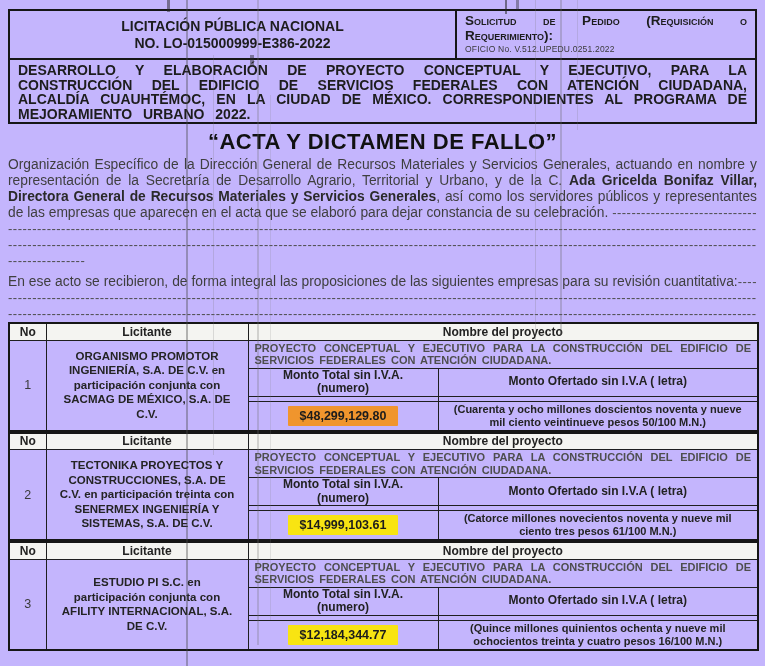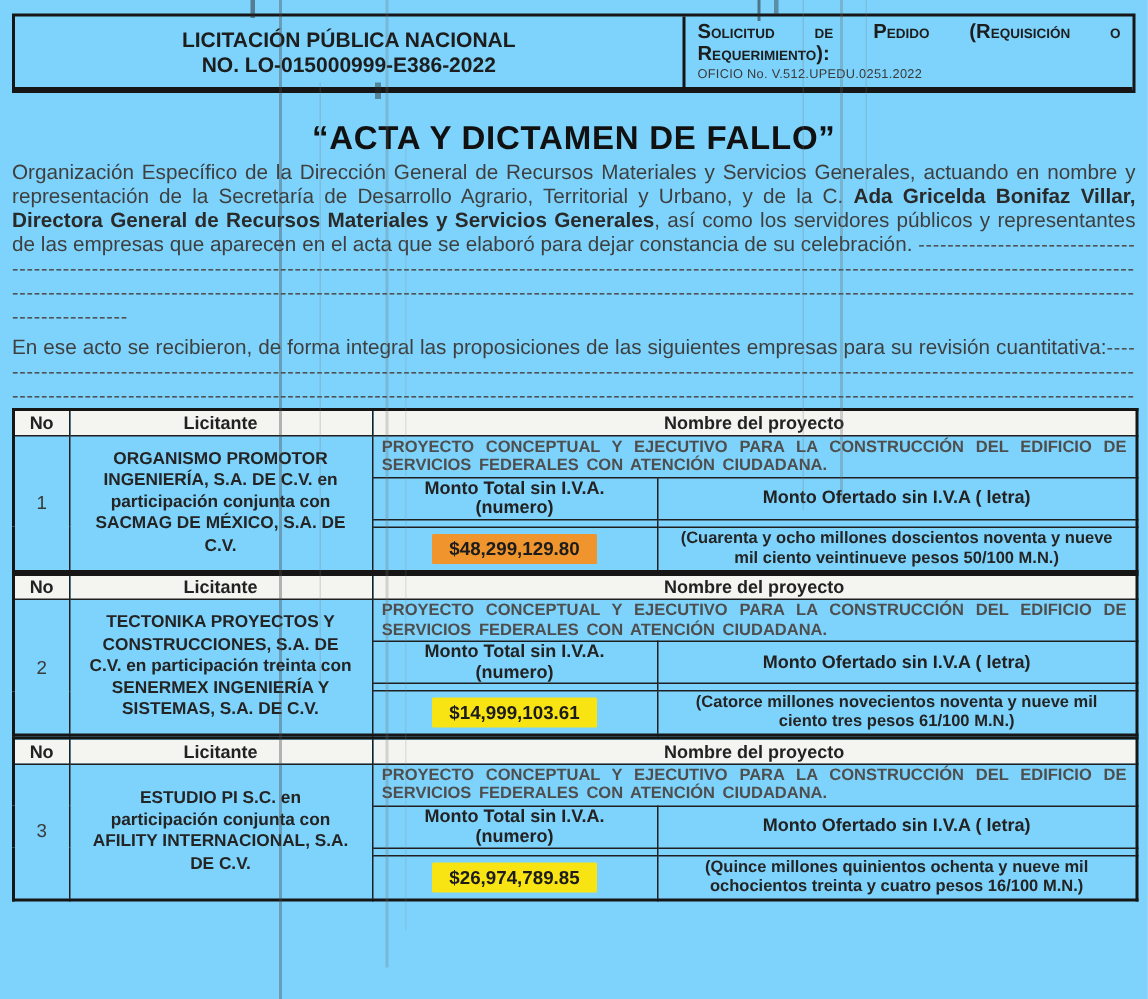--- a/index.html
+++ b/index.html
@@ -1,18 +1,18 @@
 <!DOCTYPE html>
 <html><head>
 <meta charset="utf-8">
 <style>
   * { margin:0; padding:0; box-sizing:border-box; }
   body { background:#e8e8e8; font-family:"Liberation Sans", sans-serif; }
   .page {
-    position:relative; width:765px; height:666px; background:#7dd3fc;
+    position:relative; width:765px; height:666px; background:#c4b5fd;
     overflow:hidden; color:#2b2b2b;
   }
   .pre { white-space:pre-line; }
 
   
   .hdr { margin:9px 8px 0 8px; width:749px; border:2px solid #161616; }
   .hdr-row1 { display:flex; height:49px; border-bottom:2px solid #161616; }
   .hdr-left {
     width:447px; border-right:2px solid #161616; display:flex;
     align-items:center; justify-content:center; text-align:center;
@@ -25,21 +25,21 @@
   }
   .oficio { font-size:8.5px; color:#3a3a3a; margin-top:1px; letter-spacing:0.2px; }
   .hdr-row2 {
     height:62px; padding:3px 8px; font-weight:bold; font-size:14px;
     line-height:14.5px; text-align:justify; color:#1d1d1d; word-spacing:7px;
     overflow:hidden;
   }
 
   
   .doc-title {
-    margin-top:17px; text-align:center; font-weight:bold; font-size:22px;
+    margin-top:5px; text-align:center; font-weight:bold; font-size:22px;
     line-height:26px; color:#111; letter-spacing:0.5px;
   }
 
   
   .para {
     margin:2px 8px 0 8px; font-size:13.8px; line-height:16px;
     color:#3f3f3f; text-align:justify; overflow:hidden;
   }
   .para-1 { height:112px; }
   .para-2 { margin-top:5px; height:48px; }
@@ -104,20 +104,21 @@
 
   <div class="hdr">
     <div class="hdr-row1">
       <div class="hdr-left pre">LICITACIÓN PÚBLICA NACIONAL
 NO. LO-015000999-E386-2022</div>
       <div class="hdr-right">
         <div class="solicitud">Solicitud de Pedido (Requisición o Requerimiento):</div>
         <div class="oficio">OFICIO No. V.512.UPEDU.0251.2022</div>
       </div>
     </div>
+    <div class="hdr-row2">DESARROLLO Y ELABORACIÓN DE PROYECTO CONCEPTUAL Y EJECUTIVO, PARA LA CONSTRUCCIÓN DEL EDIFICIO DE SERVICIOS FEDERALES CON ATENCIÓN CIUDADANA, ALCALDÍA CUAUHTÉMOC, EN LA CIUDAD DE MÉXICO. CORRESPONDIENTES AL PROGRAMA DE MEJORAMIENTO URBANO 2022.</div>
   </div>
 
   <div class="doc-title">“ACTA Y DICTAMEN DE FALLO”</div>
 
   <div class="para para-1"><span>Organización Específico de la Dirección General de Recursos Materiales y Servicios Generales, actuando en nombre y representación de la Secretaría de Desarrollo Agrario, Territorial y Urbano, y de la C. </span><b>Ada Gricelda Bonifaz Villar, Directora General de Recursos Materiales y Servicios Generales</b><span>, así como los servidores públicos y representantes de las empresas que aparecen en el acta que se elaboró para dejar constancia de su celebración. </span><span class="dashes">--------------------------------------------------------------------------------------------------------------------------------------------------------------------------------------------------------------------------------------------------------------------------------------------------------------------------------------------------------------------</span></div>
 
   <div class="para para-2"><span>En ese acto se recibieron, de forma integral las proposiciones de las siguientes empresas para su revisión cuantitativa:</span><span class="dashes">--------------------------------------------------------------------------------------------------------------------------------------------------------------------------------------------------------------------------------------------------------------------------------------------------------------------------------------------------------------------</span></div>
 
   <table class="bid t1">
     <colgroup>
@@ -208,21 +209,21 @@
     <tr>
       <td class="monto-h pre">Monto Total sin I.V.A.
 (numero)</td>
       <td class="letra-h">Monto Ofertado sin I.V.A ( letra)</td>
     </tr>
     <tr class="gap-row">
           <td></td>
           <td></td>
         </tr>
     <tr>
-      <td class="monto-v"><span class="hl" style="background-color: rgb(248, 228, 18);">$26,974,789.85</span></td>
+      <td class="monto-v"><span class="hl" style="background-color: rgb(248, 228, 18);">$12,184,344.77</span></td>
       <td class="letra-v">(Quince millones quinientos ochenta y nueve mil ochocientos treinta y cuatro pesos 16/100 M.N.)</td>
     </tr>
   </tbody>
     </table>
 
   <div class="artifact v1"></div>
   <div class="artifact v2"></div>
   <div class="artifact v3"></div>
   <div class="artifact v4"></div>
   <div class="artifact v5"></div>

